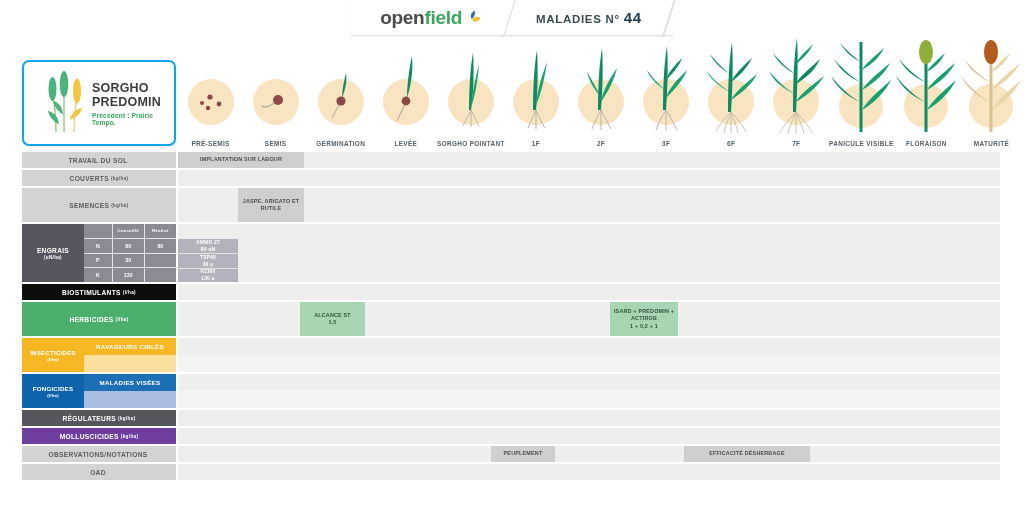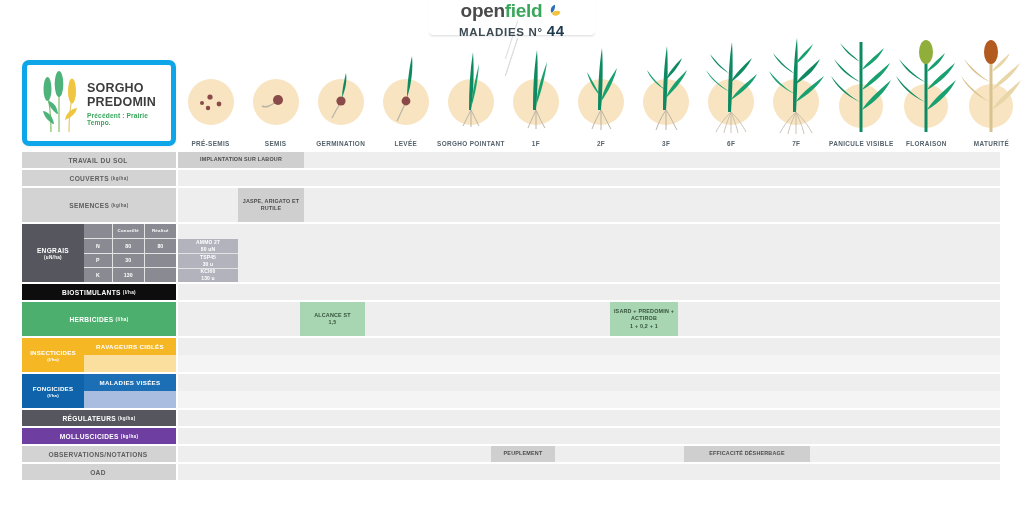--- a/index.html
+++ b/index.html
@@ -16,21 +16,20 @@
     position: absolute; left: 0; top: 0; width: 1024px; height: 38px;
     display: flex; align-items: flex-start; justify-content: center;
   }
   .header-bar {
     position: relative; display: flex; align-items: center;
     height: 36px; background: #ffffff;
     border-bottom: 1px solid #e3e6e8;
     border-radius: 0 0 4px 4px;
     box-shadow: 0 1px 2px rgba(0,0,0,.06);
     padding: 0 4px;
-    flex-direction: column;
   }
   .hdr-cell {
     display:flex; align-items:center; gap:7px;
     height:36px; padding: 0 26px; position: relative;
   }
   .hdr-sep {
     width: 1px; height: 36px; background: transparent; position: relative;
   }
   .hdr-sep::after{
     content:""; position:absolute; left:0; top:-1px; width:1px; height:38px;
@@ -57,23 +56,23 @@
   .stage-art svg { display:block; width:100%; height:100%; overflow:visible; }
   .stage-label {
     position:absolute; bottom:1px; left:50%; transform:translateX(-50%);
     font-size:6.4px; font-weight:700; color:#55626b; letter-spacing:.35px;
     white-space:nowrap; text-align:center;
   }
 
   
   .crop-card {
     position:absolute; left:22px; top:60px; width:154px; height:86px;
-    background:#fff; border:5px solid #0ea5e9; border-radius:7px;
+    background:#fff; border:2px solid #0ea5e9; border-radius:7px;
     box-shadow:0 1px 3px rgba(0,0,0,.07);
-    display:flex; align-items:center; gap:4px; padding:6px 12px;
+    display:flex; align-items:center; gap:4px; padding:6px 20px;
   }
   .crop-ill { width:44px; height:66px; flex:none; }
   .crop-txt { flex:1; }
   .crop-title { font-size:12.5px; font-weight:700; color:#3d3d3d; line-height:1.12; letter-spacing:.2px; }
   .crop-sub { font-size:6.6px; font-weight:700; color:#3aa65c; margin-top:3px; letter-spacing:.15px; }
 
   
   .rows { position:absolute; left:0; top:152px; width:1024px; }
   .row { position:relative; height:16px; margin-bottom:2px; }
   .row.h2 { height:34px; }

